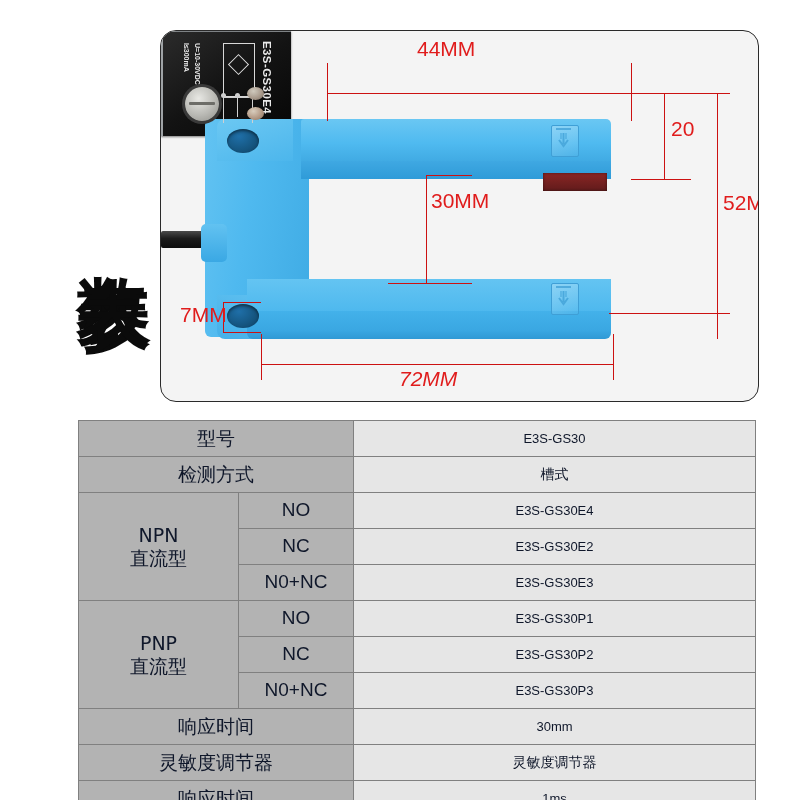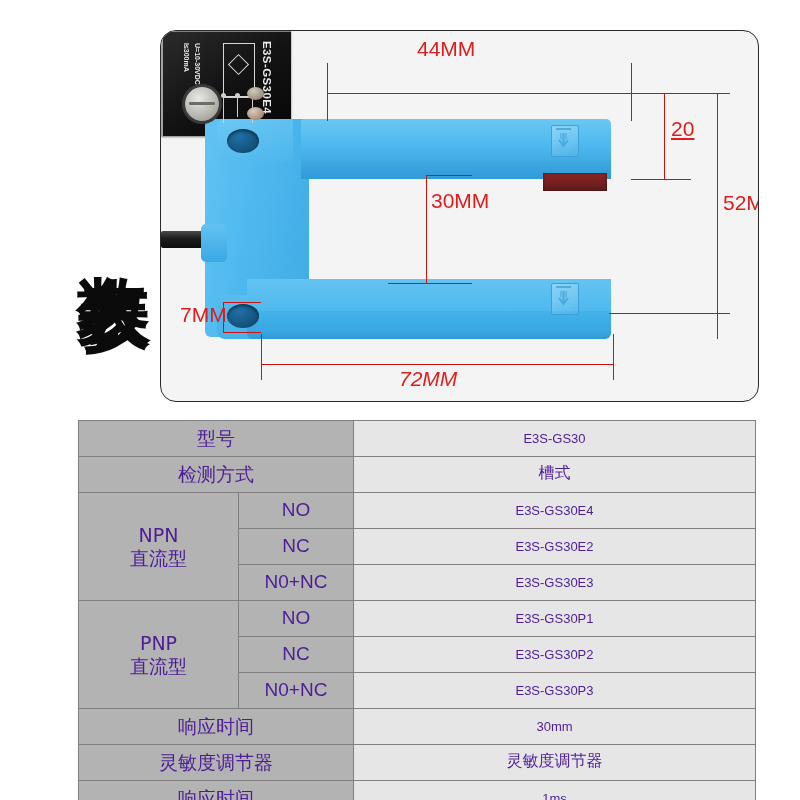--- a/index.html
+++ b/index.html
@@ -244,41 +244,41 @@
     background: #e9e9e9;
   }
   #spec-table td {
     border: 1px solid #808080;
     padding: 0;
     height: 35px;
     text-align: center;
     vertical-align: middle;
     font-family: "DejaVu Sans", "Liberation Sans", sans-serif;
     font-size: 19px;
-    color: #4c1d95;
+    color: #0f172a;
     line-height: 1.18;
   }
   #spec-table td.key {
     background: #b3b3b3;
     font-size: 19px;
   }
   #spec-table td.sub {
     background: #b3b3b3;
     font-size: 19px;
     font-family: "Liberation Sans", sans-serif;
   }
   #spec-table td.val {
     background: #e6e6e6;
     font-family: "Liberation Sans", sans-serif;
     font-size: 13px;
   }
   #spec-table td.val-cn {
     background: #e6e6e6;
-    font-family: Liberation Mono, monospace;
-    font-size: 16px;
+    font-family: Liberation Sans, sans-serif;
+    font-size: 14px;
   }
   .key-two-line { display: block; }
 </style>
 </head>
 <body>
 
 <div id="vertical-heading">参数表</div>
 
 <div id="photo-panel">
 
@@ -335,21 +335,21 @@
   </div>
 
   <div class="dim dim-line-h" style="left:166px; top:62px; width:304px;"></div>
   <div class="dim dim-tick-v" style="left:166px; top:32px; height:58px;"></div>
   <div class="dim dim-tick-v" style="left:470px; top:32px; height:58px;"></div>
   <div class="dim-label" style="left:256px; top:6px;">44MM</div>
 
   <div class="dim dim-line-v" style="left:503px; top:62px; height:86px;"></div>
   <div class="dim dim-tick-h" style="left:470px; top:62px; width:60px;"></div>
   <div class="dim dim-tick-h" style="left:470px; top:148px; width:60px;"></div>
-  <div class="dim-label" style="left:510px; top:86px;text-decoration:underline;">20</div>
+  <div class="dim-label" style="left:510px; top:86px;">20</div>
 
   <div class="dim dim-line-v" style="left:265px; top:144px; height:108px;"></div>
   <div class="dim dim-tick-h" style="left:265px; top:144px; width:46px;"></div>
   <div class="dim dim-tick-h" style="left:227px; top:252px; width:84px;"></div>
   <div class="dim-label" style="left:270px; top:158px;">30MM</div>
 
   <div class="dim dim-line-v" style="left:556px; top:62px; height:246px;"></div>
   <div class="dim dim-tick-h" style="left:523px; top:62px; width:46px;"></div>
   <div class="dim dim-tick-h" style="left:448px; top:282px; width:121px;"></div>
   <div class="dim-label" style="left:562px; top:160px;">52MM</div>

